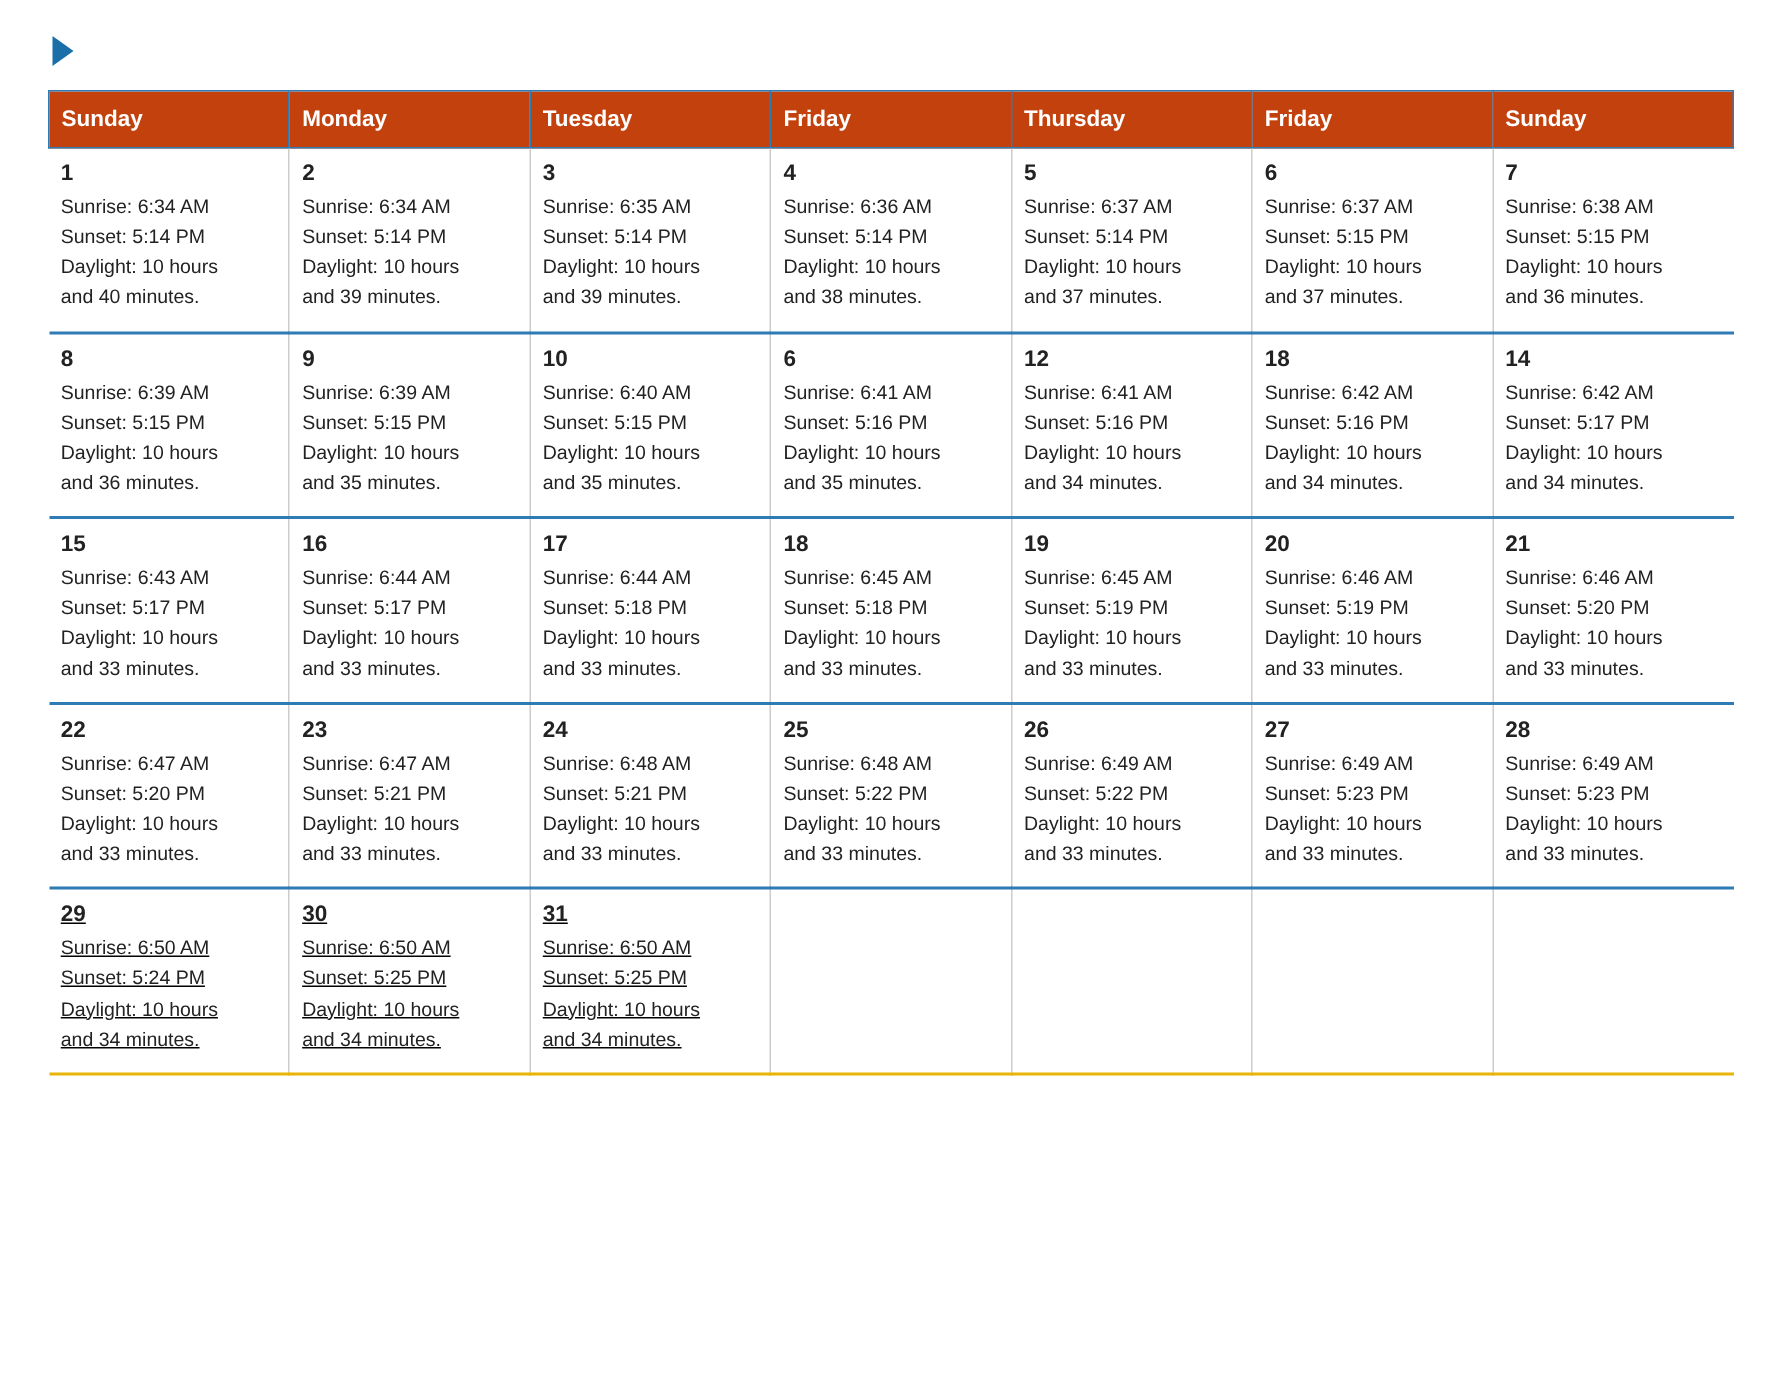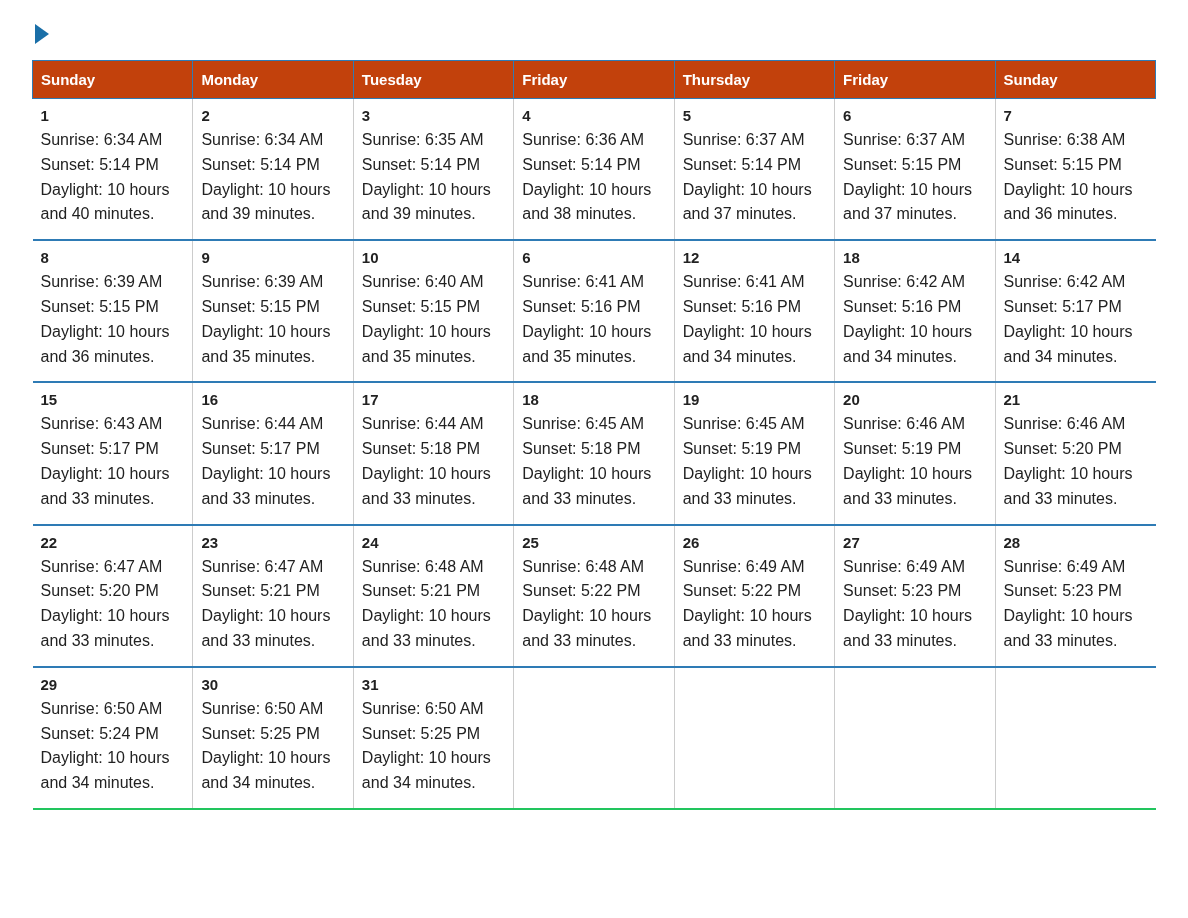--- a/index.html
+++ b/index.html
@@ -91,26 +91,27 @@
     tbody td:last-child {
       border-right: none;
     }
     .day-num {
       font-size: 15px;
       font-weight: bold;
       display: block;
       margin-bottom: 4px;
     }
     .day-info {
-      font-size: 16px;
+      font-size: 13px;
       line-height: 1.55;
       color: #222;
     }
     tbody tr:last-child {
-      border-bottom: 2px solid #22c55e;
+      border-bottom: 2px solid #eab308;
+      text-decoration: underline;
     }
     .empty-cell {
       background: #fff;
     }
   </style>
 </head>
 <body>
 
 <div class="header">
   <div class="logo">

